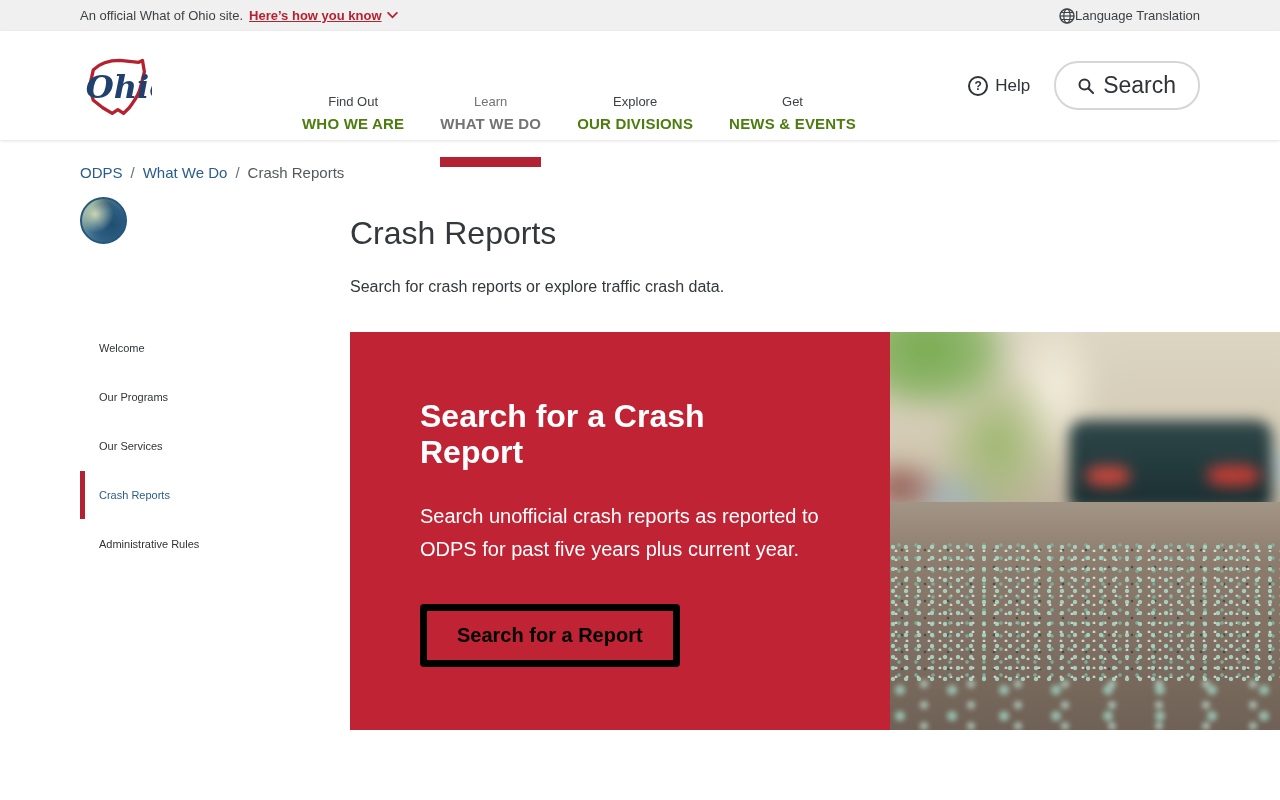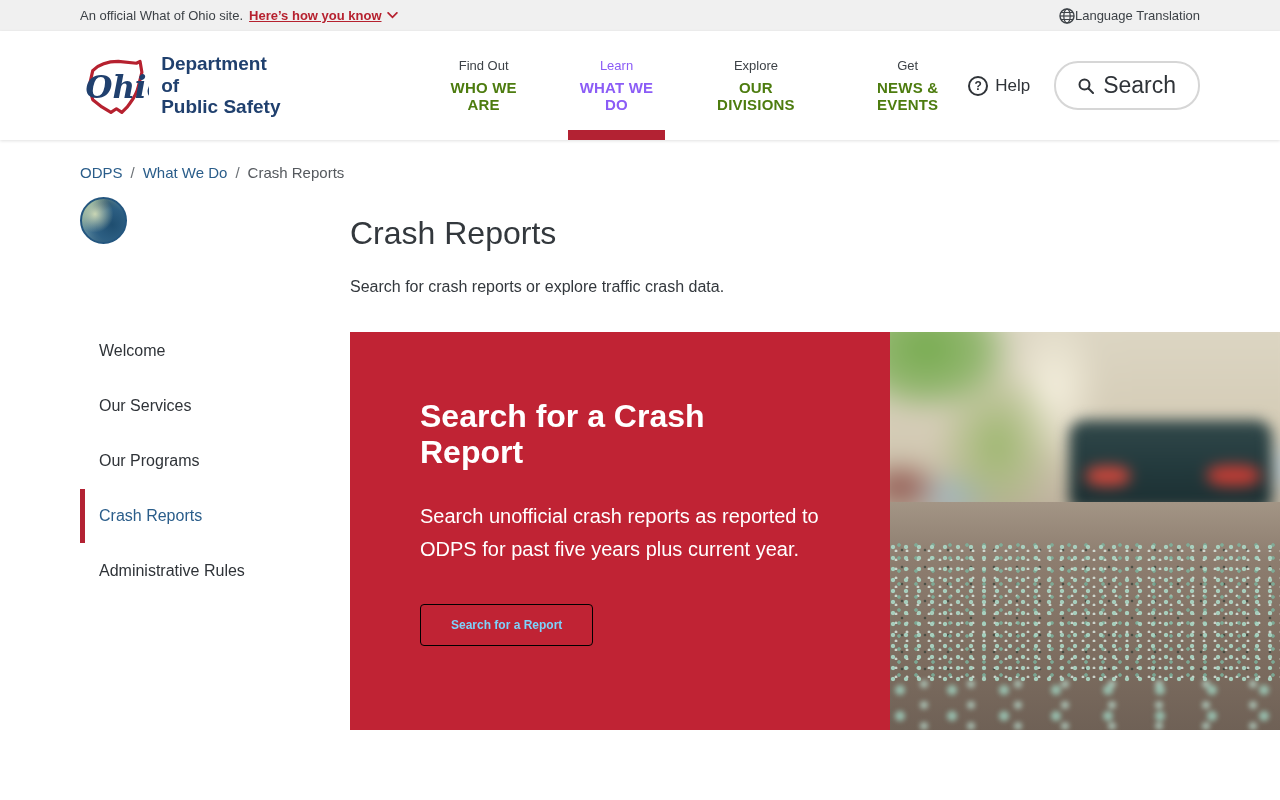--- a/index.html
+++ b/index.html
@@ -32,25 +32,25 @@
   }
   .logo { display:flex; align-items:center; gap:12px; cursor:pointer; }
   .logo-mark { width:72px; height:70px; position:relative; }
   .logo-text { font-size:19px; line-height:1.15; font-weight:bold; color:#20406e; }
   .mainnav {
     display:flex; height:100%; margin-left:150px; gap:36px;
   }
   .nav-item {
     position:relative; height:100%;
     display:flex; flex-direction:column; justify-content:center;
-    cursor:pointer; text-align:center;
+    cursor:pointer; text-align:center;margin-top:27px;
   }
   .nav-eyebrow { font-size:13px; color:#3d4247; margin-bottom:6px; }
   .nav-label { font-size:15px; font-weight:bold; color:#4d7c0f; letter-spacing:.2px; }
-  .nav-item.active .nav-eyebrow, .nav-item.active .nav-label { color:#8b5cf6; }
+  .nav-item.active .nav-eyebrow, .nav-item.active .nav-label { color:#737373; }
   .nav-item.active::after {
     content:""; position:absolute; left:0; right:0; bottom:0; height:10px; background:#b32233;
   }
   .header-actions { margin-left:auto; display:flex; align-items:center; gap:24px; }
   .help { display:flex; align-items:center; gap:7px; cursor:pointer; font-size:17px; color:#2f3338; }
   .help-icon {
     width:20px; height:20px; border:2px solid #2f3338; border-radius:50%;
     display:flex; align-items:center; justify-content:center;
     font-size:12px; font-weight:bold; color:#2f3338;
   }
@@ -77,39 +77,39 @@
     width:47px; height:47px; border-radius:50%; margin-top:16px;
     border:2px solid #24567f; overflow:hidden; position:relative; cursor:pointer;
     background:
       radial-gradient(circle at 30% 35%, #c9d6b5 0%, transparent 45%),
       radial-gradient(circle at 70% 60%, #1f4e70 0%, #2c5e82 40%, transparent 75%),
       radial-gradient(circle at 55% 25%, #21303a 0%, transparent 35%),
       linear-gradient(140deg, #8fae8a 0%, #5d8aa0 50%, #294f6b 100%);
   }
   .side-nav { list-style:none; margin-top:80px; }
   .side-item {
-    padding:18px 0 18px 19px; font-size:16px; color:#2f3338; cursor:pointer; margin-bottom:1px;
+    padding:18px 0 18px 19px; font-size:11px; color:#2f3338; cursor:pointer; margin-bottom:1px;
   }
   .side-item.active {
     border-left:5px solid #b32233; padding-left:14px; color:#2a5d8a;
   }
 
   .main { flex:1; padding-left:80px; }
   .page-title { margin-top:34px; font-size:32px; font-weight:normal; color:#33383d; }
   .page-subtitle { margin-top:26px; font-size:16px; color:#33383d; }
 
   
   .card { margin-top:36px; height:398px; display:flex; width:930px; }
   .card-red { width:540px; background:#c02334; color:#ffffff; padding:66px 60px 0 70px; }
   .card-heading { font-size:32px; font-weight:bold; line-height:1.13; max-width:370px; }
   .card-body { margin-top:30px; font-size:20px; line-height:1.65; max-width:400px; }
   .card-btn {
-    margin-top:38px; display:inline-block; background:transparent; color:#7dd3fc;
-    border:1px solid #000000; border-radius:4px; padding:13px 30px;
-    font-size:12px; font-weight:bold; cursor:pointer;
+    margin-top:38px; display:inline-block; background:transparent; color:#000000;
+    border:7px solid #000000; border-radius:4px; padding:13px 30px;
+    font-size:20px; font-weight:bold; cursor:pointer;
     font-family:"Liberation Sans", sans-serif;
   }
 
   
   .card-photo { width:390px; position:relative; overflow:hidden; background:#cfc6b2; }
   .photo-blur { position:absolute; left:-25px; right:-25px; top:-25px; height:230px; filter:blur(11px);
     background:
       radial-gradient(ellipse 120px 90px at 14% 18%, #76ab4f 0%, rgba(118,171,79,.7) 45%, transparent 75%),
       radial-gradient(ellipse 90px 120px at 30% 60%, #9db76f 0%, transparent 70%),
       radial-gradient(ellipse 70px 110px at 43% 35%, #f4efdd 0%, transparent 70%),
@@ -168,24 +168,20 @@
     <span>Language Translation</span>
   </div>
 </div>
 
 <div class="header">
   <div class="logo">
     <svg class="logo-mark" viewBox="0 0 76 74">
       <path d="M14 20 C20 14, 30 10, 42 10 L62 12 L66 10 L68 22 L64 38 C62 48, 56 54, 52 60 L46 66 L40 62 L34 66 L24 60 L14 52 L10 38 Z" fill="none" stroke="#b6212f" stroke-width="3.5" stroke-linejoin="round"></path>
       <text x="6" y="50" font-family="DejaVu Serif, serif" font-style="italic" font-weight="bold" font-size="34" fill="#20406e">Ohio</text>
     </svg>
-    <div class="logo-text">
-      <div>Department of</div>
-      <div>Public Safety</div>
-    </div>
   </div>
 
   <nav class="mainnav">
     <div class="nav-item">
       <span class="nav-eyebrow">Find Out</span>
       <span class="nav-label">WHO WE ARE</span>
     </div>
     <div class="nav-item active">
       <span class="nav-eyebrow">Learn</span>
       <span class="nav-label">WHAT WE DO</span>
@@ -222,22 +218,22 @@
   <span class="crumb-sep">/</span>
   <span class="crumb-current">Crash Reports</span>
 </div>
 
 <div class="content">
 
   <aside class="sidebar">
     <div class="avatar"></div>
     <ul class="side-nav">
       <li class="side-item">Welcome</li>
+      <li class="side-item">Our Programs</li>
       <li class="side-item">Our Services</li>
-      <li class="side-item">Our Programs</li>
       <li class="side-item active">Crash Reports</li>
       <li class="side-item">Administrative Rules</li>
     </ul>
   </aside>
 
   <main class="main">
     <h1 class="page-title">Crash Reports</h1>
     <p class="page-subtitle">Search for crash reports or explore traffic crash data.</p>
 
     <div class="card">

